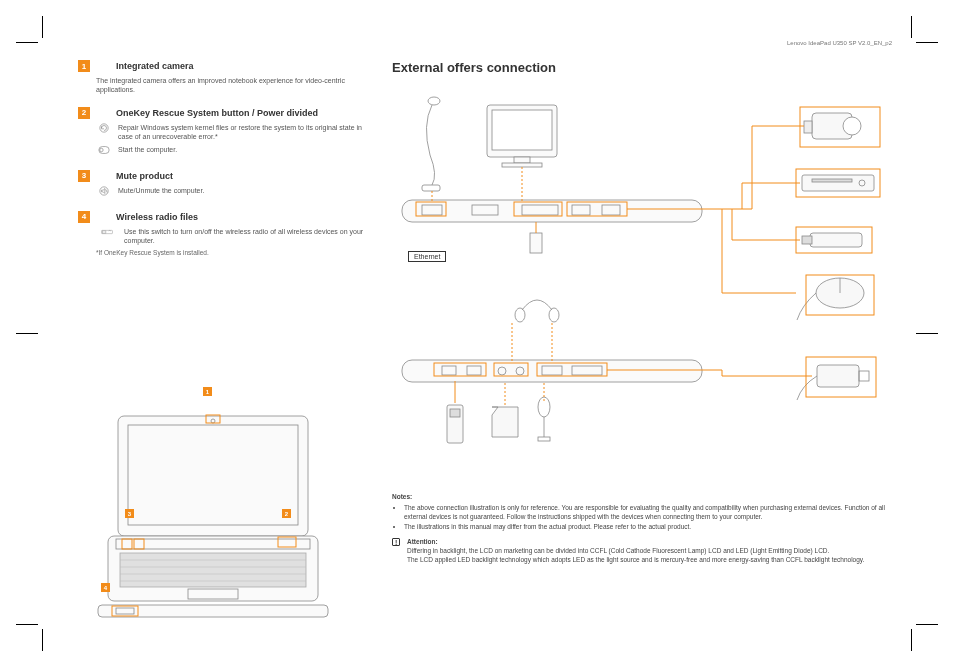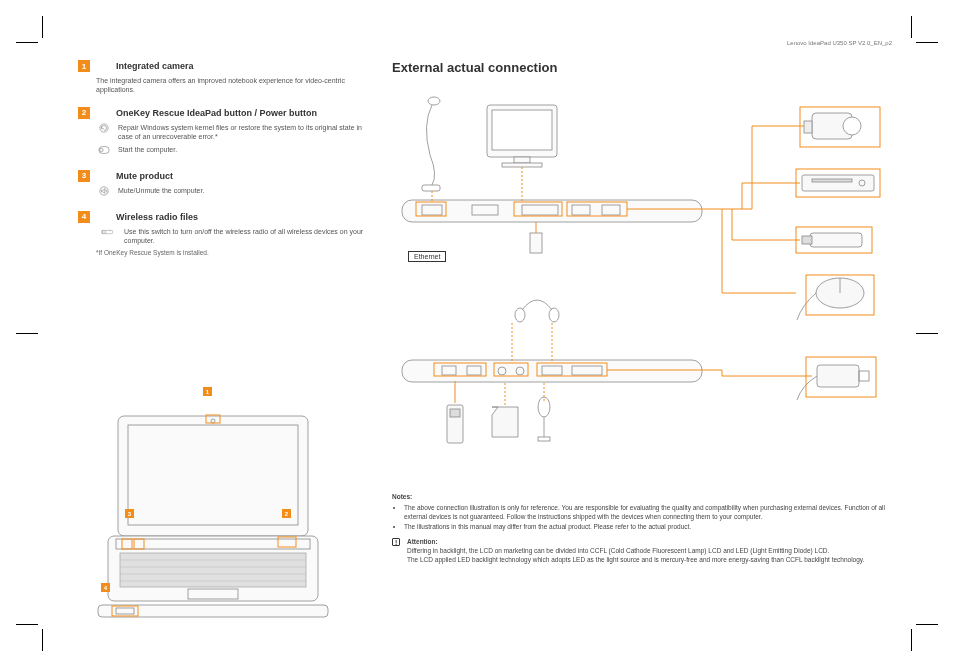--- a/index.html
+++ b/index.html
@@ -70,21 +70,21 @@
         <div class="item-head">
           <span class="num-badge">1</span>
           <span class="item-title">Integrated camera</span>
         </div>
         <div class="item-body">The integrated camera offers an improved notebook experience for video-centric applications.</div>
       </div>
 
       <div class="item">
         <div class="item-head">
           <span class="num-badge">2</span>
-          <span class="item-title">OneKey Rescue IdeaPad button / Power button</span>
+          <span class="item-title">OneKey Rescue System button / Power divided</span>
         </div>
         <div class="item-body">
           <div class="sub-row">
             <span class="sub-icon">
                 <svg viewBox="0 0 12 12">
                   <circle cx="6" cy="6" r="5" class="thin-nf"></circle>
                   <path d="M3 6 A3 3 0 1 1 6 9" class="thin-nf"></path>
                   <path d="M3 4 L3 7 L6 7" class="thin-nf"></path>
                 </svg>
               </span>
@@ -174,21 +174,21 @@
           <rect x="34" y="195" width="26" height="10" class="orange-box"></rect>
         </svg>
         <span class="num-badge badge-on-laptop" style="position:absolute; top:-4px; left:125px;">1</span>
         <span class="num-badge badge-on-laptop" style="position:absolute; top:118px; left:204px;">2</span>
         <span class="num-badge badge-on-laptop" style="position:absolute; top:118px; left:47px;">3</span>
         <span class="num-badge badge-on-laptop" style="position:absolute; top:192px; left:23px;">4</span>
       </div>
     </div>
 
     <div class="col-right" style="position:relative;">
-      <h2>External actual connection</h2>
+      <h2>External offers connection</h2>
 
       <div style="position:relative; width:500px; height:400px;">
         <svg width="500" height="400" viewBox="0 0 500 400" style="position:absolute;top:0;left:0;">
 
           <g class="thin-nf">
             <path d="M40 20 Q30 40 38 70 Q46 90 40 100"></path>
             <ellipse cx="42" cy="16" rx="6" ry="4"></ellipse>
             <rect x="30" y="100" width="18" height="6" rx="2"></rect>
           </g>
           <g class="thin">

